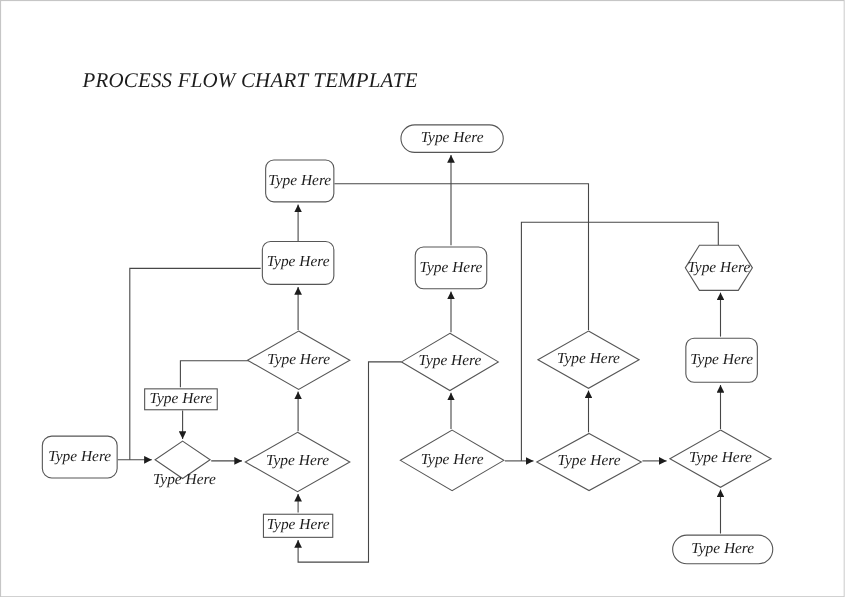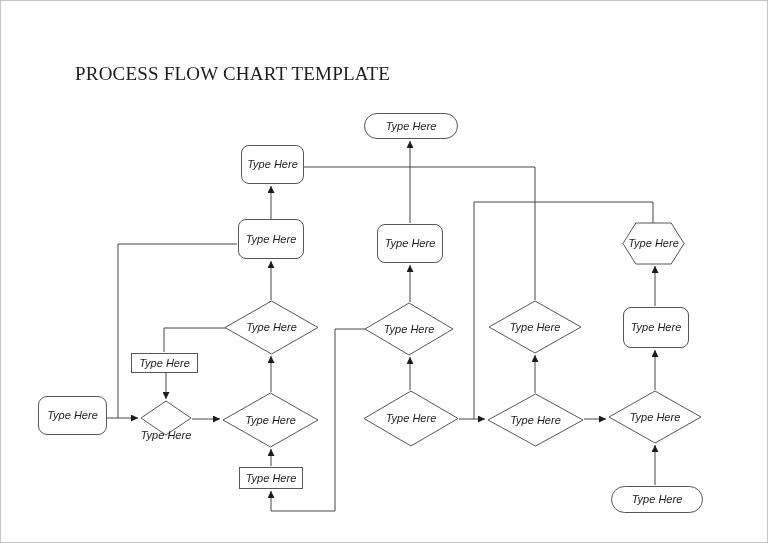--- a/index.html
+++ b/index.html
@@ -4,30 +4,30 @@
 <style>
   html,body{margin:0;padding:0;background:#fff;}
   .page{
     position:relative;width:766px;height:541px;margin:0;
     background:#ffffff;border:1px solid #c6c6c6;overflow:hidden;
     font-family:"DejaVu Serif",serif;
   }
   .doc-title{
     position:absolute;left:74px;top:62px;
     font-family:"Liberation Serif",serif;
-    font-size:19px;color:#1c1c1c;letter-spacing:0.2px;
+    font-style:italic;font-size:19px;color:#1c1c1c;letter-spacing:0.2px;
     white-space:nowrap;
   }
   svg.wires{position:absolute;left:0;top:0;z-index:1;}
   .node{position:absolute;z-index:2;display:flex;align-items:center;justify-content:center;}
   .boxed{background:#ffffff;border:1px solid #565656;box-sizing:border-box;}
   .round{border-radius:8px;}
   .stadium-sm{border-radius:14px;}
   .lbl{
-    font-family:Liberation Sans, sans-serif;font-style:italic;font-size:11px;
+    font-family:Liberation Serif, serif;font-style:italic;font-size:14px;
     color:#1c1c1c;white-space:nowrap;line-height:1;
   }
   .poly{position:absolute;inset:0;width:100%;height:100%;overflow:visible;}
   .poly polygon{fill:#ffffff;stroke:#565656;stroke-width:1;vector-effect:non-scaling-stroke;}
   .node .over{position:relative;z-index:1;}
   .free-label{position:absolute;z-index:2;text-align:center;}
 </style>
 </head>
 <body>
 

